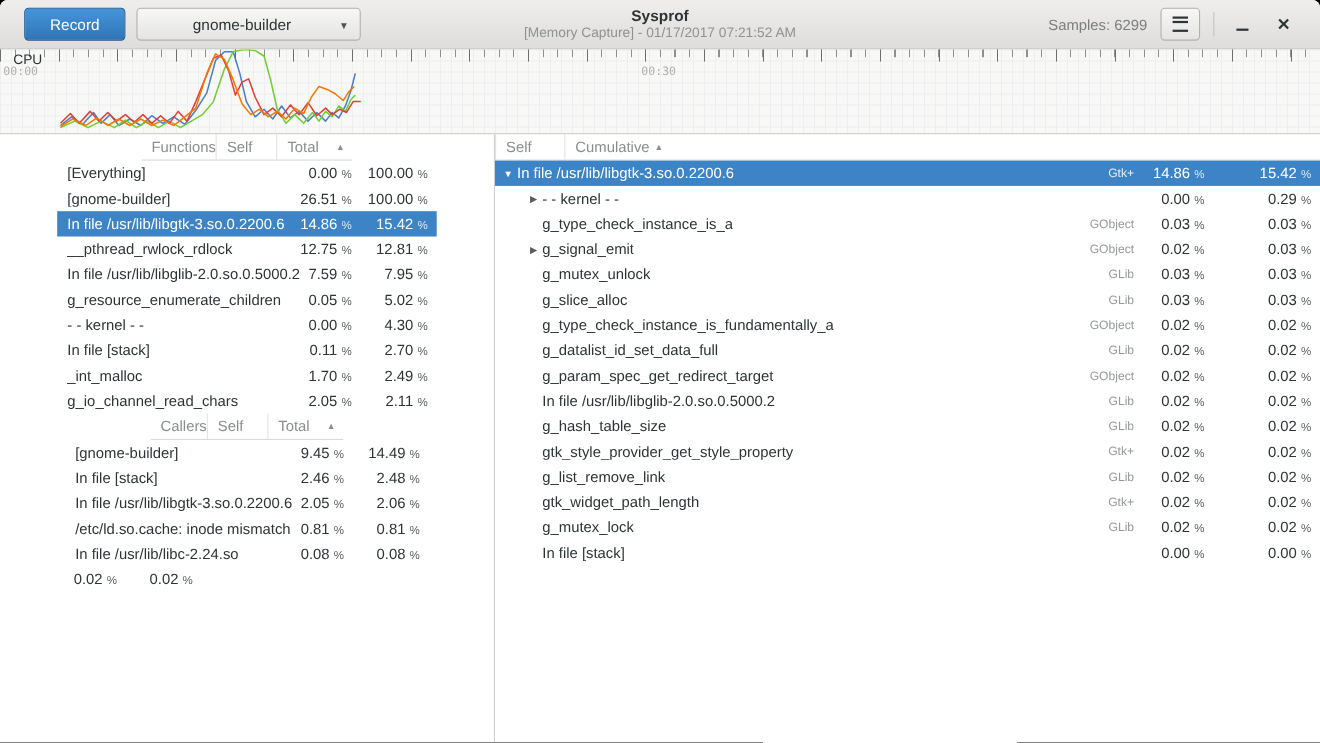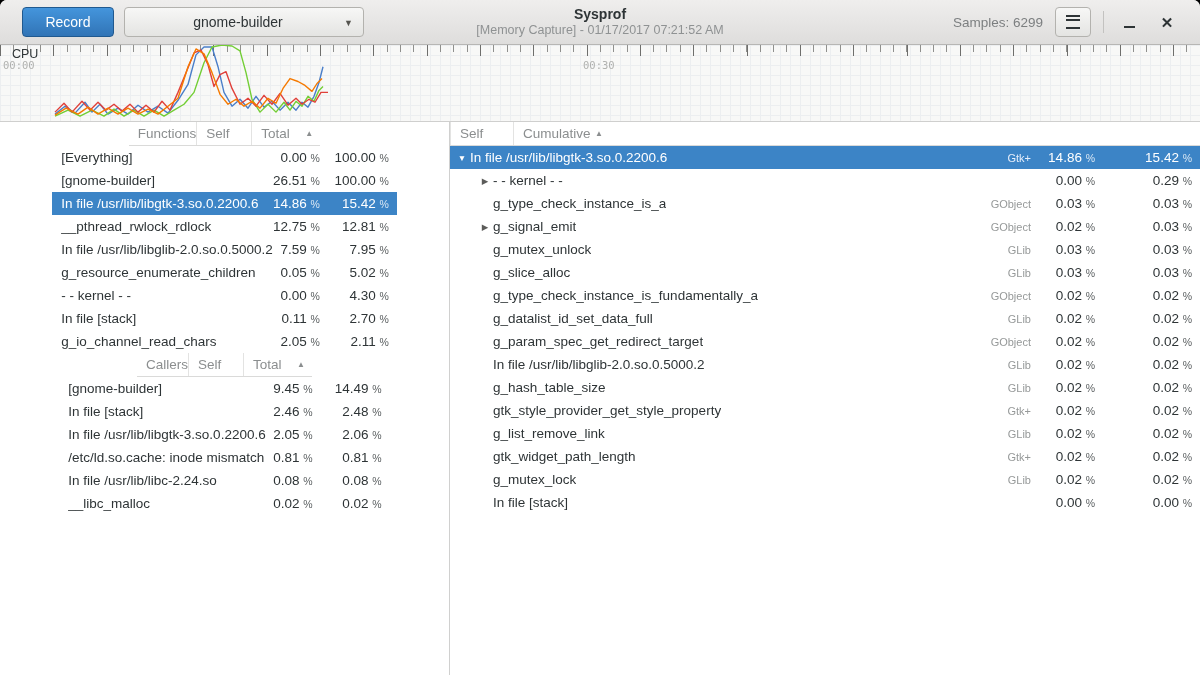--- a/index.html
+++ b/index.html
@@ -3,21 +3,21 @@
 <meta charset="utf-8">
 <style>
   html,body{margin:0;padding:0;background:#000;}
   body{width:1200px;height:675px;overflow:hidden;font-family:"Liberation Sans",sans-serif;-webkit-font-smoothing:antialiased;}
   .window{width:1200px;height:675px;background:#fff;border-radius:7px 7px 0 0;overflow:hidden;display:flex;flex-direction:column;}
 
   
   .titlebar{height:45px;flex:0 0 45px;background:linear-gradient(#efeeed,#dedddc);border-bottom:1px solid #b7b6b4;display:flex;align-items:center;padding:0 20px;position:relative;box-sizing:border-box;}
   .btn{border-radius:4px;font-size:14px;height:30px;box-sizing:border-box;display:flex;align-items:center;justify-content:center;cursor:default;}
   .btn-record{width:92px;background:linear-gradient(#4495dc,#3174b6);border:1px solid #20598f;color:#fff;margin-left:2px;}
-  .btn-target{width:240px;background:linear-gradient(#f7f7f6,#e4e4e2);border:1px solid #b3b2ae;color:#2e3436;margin-left:10px;position:relative;padding:0 24px 0 12px;}
+  .btn-target{width:204px;background:linear-gradient(#f7f7f6,#e4e4e2);border:1px solid #b3b2ae;color:#2e3436;margin-left:10px;position:relative;padding:0 24px 0 12px;}
   .btn-target .lbl{flex:1;text-align:center;}
   .btn-target .arr{position:absolute;right:10px;top:10px;font-size:9px;color:#55544f;}
   .title-block{position:absolute;left:0;right:0;top:6px;text-align:center;pointer-events:none;}
   .title-block .t{font-size:14px;font-weight:bold;color:#2e3436;line-height:17px;}
   .title-block .st{font-size:12.5px;color:#8f9293;line-height:15px;}
   .tb-right{margin-left:auto;display:flex;align-items:center;gap:12px;z-index:2;}
   .samples{font-size:13.5px;color:#7c7f80;}
   .btn-menu{width:36px;height:30px;background:linear-gradient(#f7f7f6,#e4e4e2);border:1px solid #b3b2ae;border-radius:4px;display:flex;align-items:center;justify-content:center;}
   .menu-glyph{width:14px;height:10px;border-top:2px solid #2e3436;border-bottom:2px solid #2e3436;position:relative;}
   .menu-glyph:after{content:"";position:absolute;left:0;right:0;top:2px;height:2px;background:#2e3436;}
@@ -167,20 +167,25 @@
             <span class="c-name">- - kernel - -</span>
             <span class="c-num w-self">0.00 <span class="u">%</span></span>
             <span class="c-num w-total">4.30 <span class="u">%</span></span>
           </div>
           <div class="trow">
             <span class="c-name">In file [stack]</span>
             <span class="c-num w-self">0.11 <span class="u">%</span></span>
             <span class="c-num w-total">2.70 <span class="u">%</span></span>
           </div>
           <div class="trow">
+            <span class="c-name">_int_malloc</span>
+            <span class="c-num w-self">1.70 <span class="u">%</span></span>
+            <span class="c-num w-total">2.49 <span class="u">%</span></span>
+          </div>
+          <div class="trow">
             <span class="c-name">g_io_channel_read_chars</span>
             <span class="c-num w-self">2.05 <span class="u">%</span></span>
             <span class="c-num w-total">2.11 <span class="u">%</span></span>
           </div>
         </div>
       <div class="dash-cut"></div>
 
       <div class="thead">
         <div class="hcell hname">
             <span>Callers</span>
@@ -213,21 +218,20 @@
             <span class="c-name">/etc/ld.so.cache: inode mismatch</span>
             <span class="c-num w-self">0.81 <span class="u">%</span></span>
             <span class="c-num w-total">0.81 <span class="u">%</span></span>
           </div>
           <div class="trow">
             <span class="c-name">In file /usr/lib/libc-2.24.so</span>
             <span class="c-num w-self">0.08 <span class="u">%</span></span>
             <span class="c-num w-total">0.08 <span class="u">%</span></span>
           </div>
           <div class="trow">
-            <span class="c-name">__libc_malloc</span>
             <span class="c-num w-self">0.02 <span class="u">%</span></span>
             <span class="c-num w-total">0.02 <span class="u">%</span></span>
           </div>
         </div>
     </div>
 
     <div class="vsep"></div>
 
     <div class="panel-right">
 

